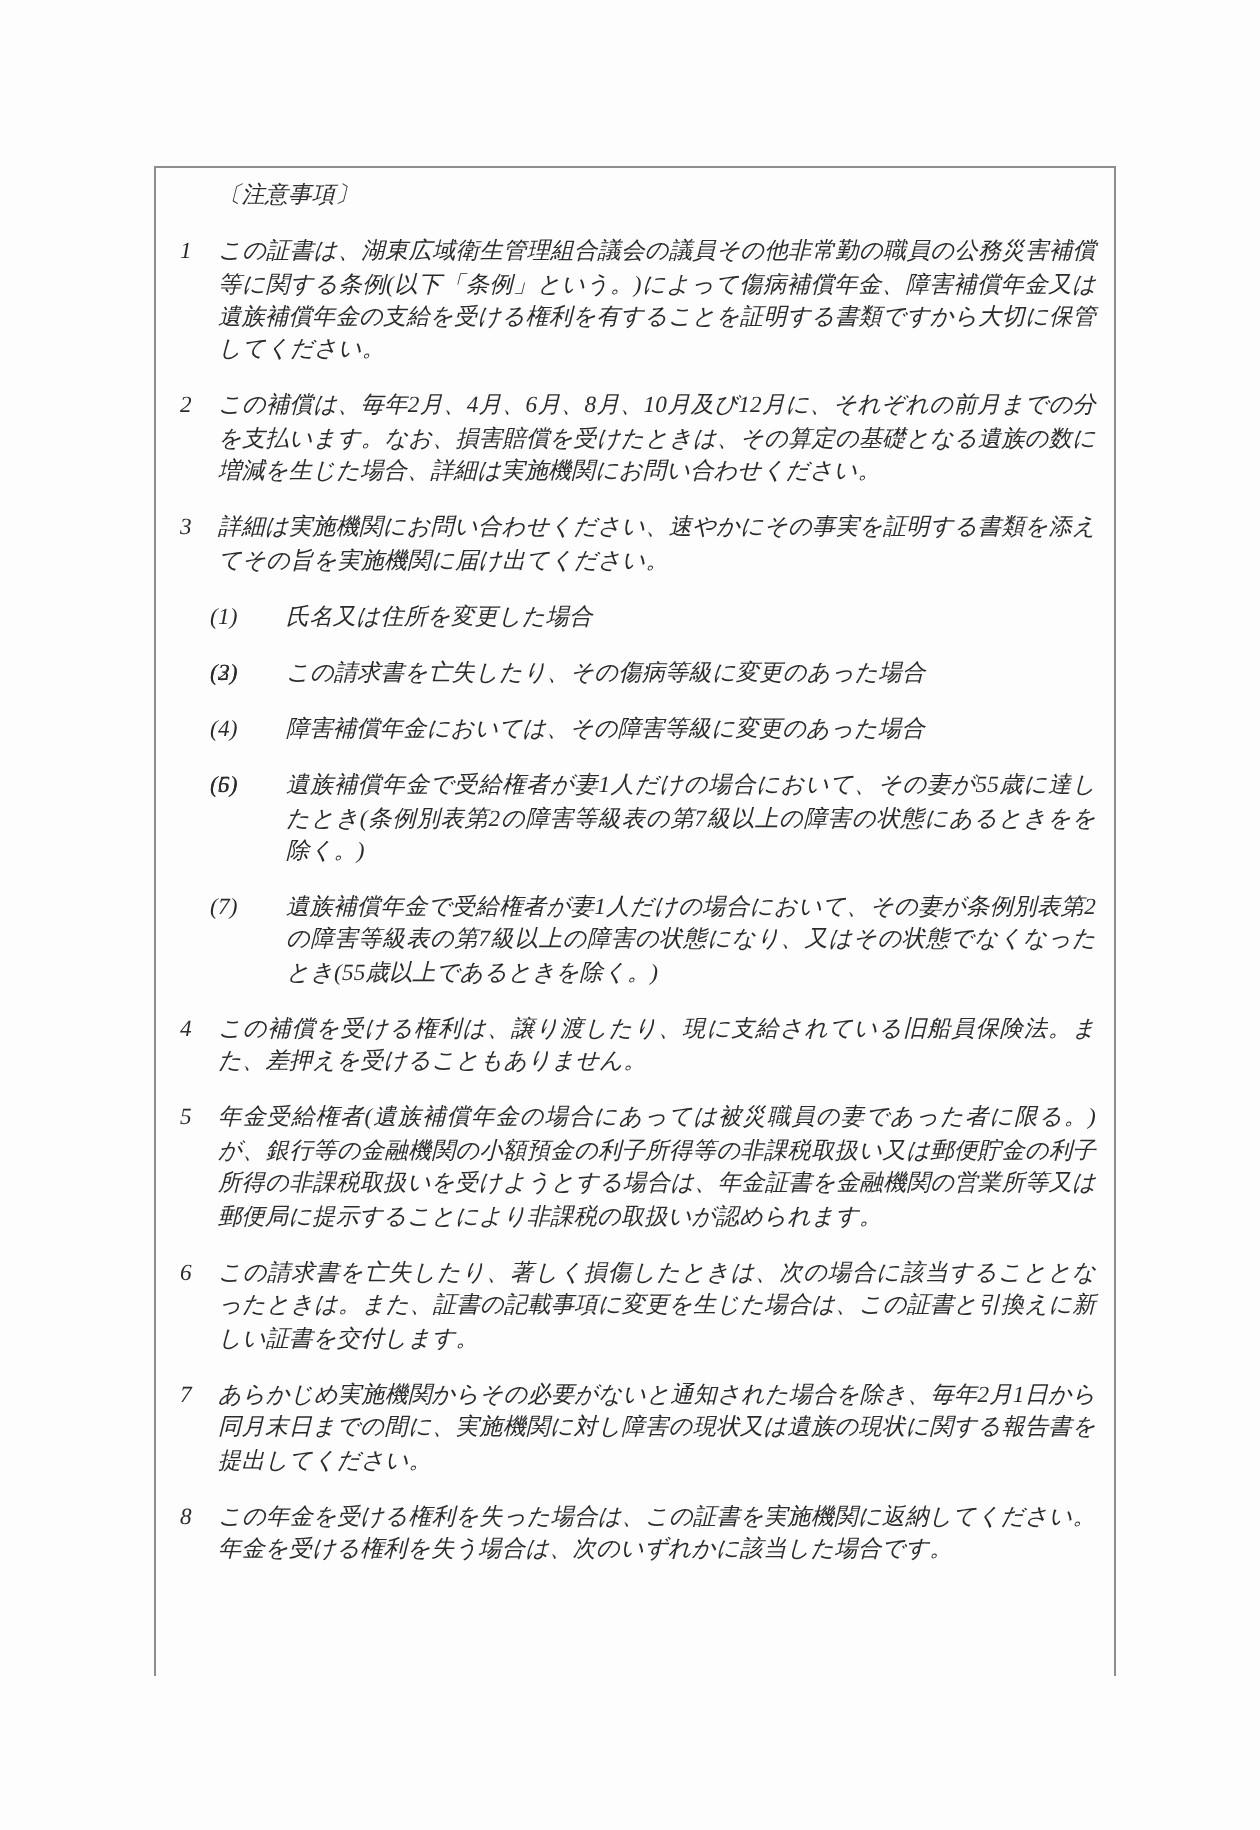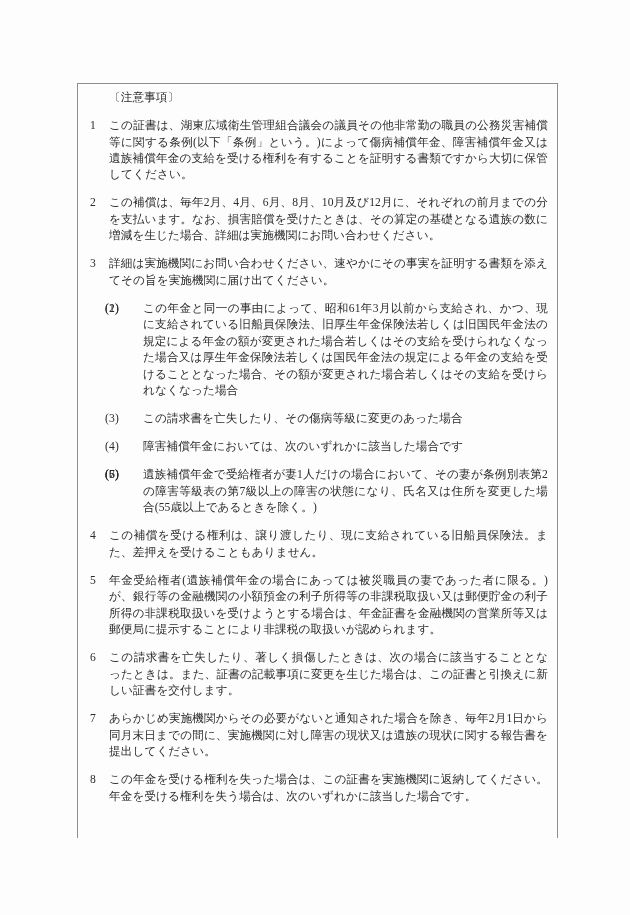--- a/index.html
+++ b/index.html
@@ -12,20 +12,21 @@
     background: #fdfdfd;
     font-family: "Liberation Serif", "DejaVu Serif", serif;
     color: #2b2b2b;
     overflow: hidden;
   }
 
   #page {
     position: relative;
     width: 630px;
     height: 915px;
+    font-style: italic;
   }
 
   
   #notice-box {
     position: absolute;
     left: 77px;
     top: 83px;
     width: 481px;
     height: 755px;
     box-sizing: border-box;
@@ -100,42 +101,43 @@
           <p class="lvl1">
             <span class="marker">2</span>
             <span class="body-text">この補償は、毎年2月、4月、6月、8月、10月及び12月に、それぞれの前月までの分を支払います。なお、損害賠償を受けたときは、その算定の基礎となる遺族の数に増減を生じた場合、詳細は実施機関にお問い合わせください。</span>
           </p>
           <p class="lvl1">
             <span class="marker">3</span>
             <span class="body-text">詳細は実施機関にお問い合わせください、速やかにその事実を証明する書類を添えてその旨を実施機関に届け出てください。</span>
           </p>
           <p class="lvl2">
             <span class="marker">(1)</span>
+            <span class="body-text">氏名又は住所を変更した場合</span>
           </p>
           <p class="lvl2">
             <span class="marker">(2)</span>
-            <span class="body-text">この年金と同一の事由によって、昭和61年3月以前から支給され、かつ、現に支給されている旧船員保険法、旧厚生年金保険法若しくは旧国民年金法の規定による年金の額が変更された場合若しくはその支給を受けられなくなった場合又は厚生年金保険法若しくは国民年金法の規定による年金の支給を受けることとなった場合、その額が変更された場合若しくはその支給を受けられなくなった場合</span>
           </p>
           <p class="lvl2">
             <span class="marker">(3)</span>
             <span class="body-text">この請求書を亡失したり、その傷病等級に変更のあった場合</span>
           </p>
           <p class="lvl2">
             <span class="marker">(4)</span>
-            <span class="body-text">障害補償年金においては、次のいずれかに該当した場合です</span>
+            <span class="body-text">障害補償年金においては、その障害等級に変更のあった場合</span>
           </p>
           <p class="lvl2">
             <span class="marker">(5)</span>
           </p>
           <p class="lvl2">
             <span class="marker">(6)</span>
+            <span class="body-text">遺族補償年金で受給権者が妻1人だけの場合において、その妻が55歳に達したとき(条例別表第2の障害等級表の第7級以上の障害の状態にあるときをを除く。)</span>
           </p>
           <p class="lvl2">
             <span class="marker">(7)</span>
-            <span class="body-text">遺族補償年金で受給権者が妻1人だけの場合において、その妻が条例別表第2の障害等級表の第7級以上の障害の状態になり、氏名又は住所を変更した場合(55歳以上であるときを除く。)</span>
+            <span class="body-text">遺族補償年金で受給権者が妻1人だけの場合において、その妻が条例別表第2の障害等級表の第7級以上の障害の状態になり、又はその状態でなくなったとき(55歳以上であるときを除く。)</span>
           </p>
           <p class="lvl1">
             <span class="marker">4</span>
             <span class="body-text">この補償を受ける権利は、譲り渡したり、現に支給されている旧船員保険法。また、差押えを受けることもありません。</span>
           </p>
           <p class="lvl1">
             <span class="marker">5</span>
             <span class="body-text">年金受給権者(遺族補償年金の場合にあっては被災職員の妻であった者に限る。)が、銀行等の金融機関の小額預金の利子所得等の非課税取扱い又は郵便貯金の利子所得の非課税取扱いを受けようとする場合は、年金証書を金融機関の営業所等又は郵便局に提示することにより非課税の取扱いが認められます。</span>
           </p>
           <p class="lvl1">

